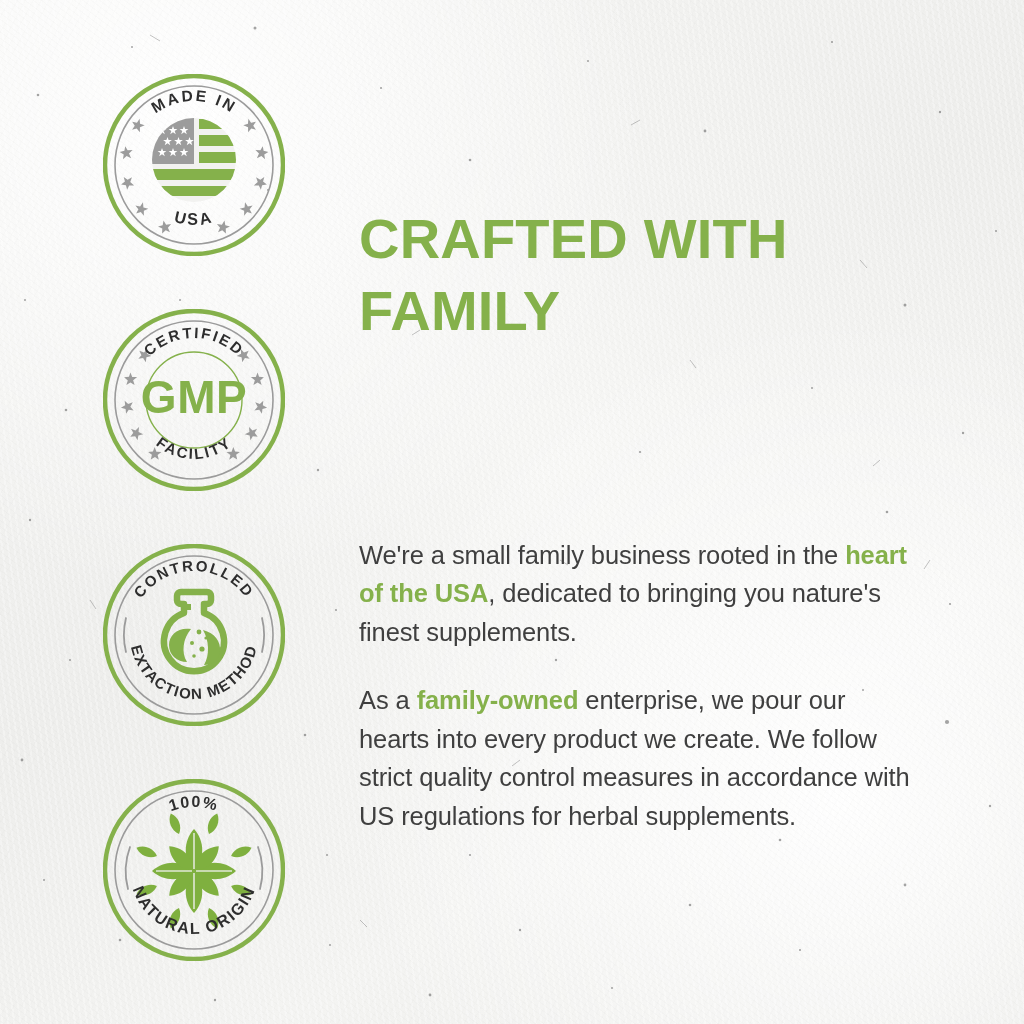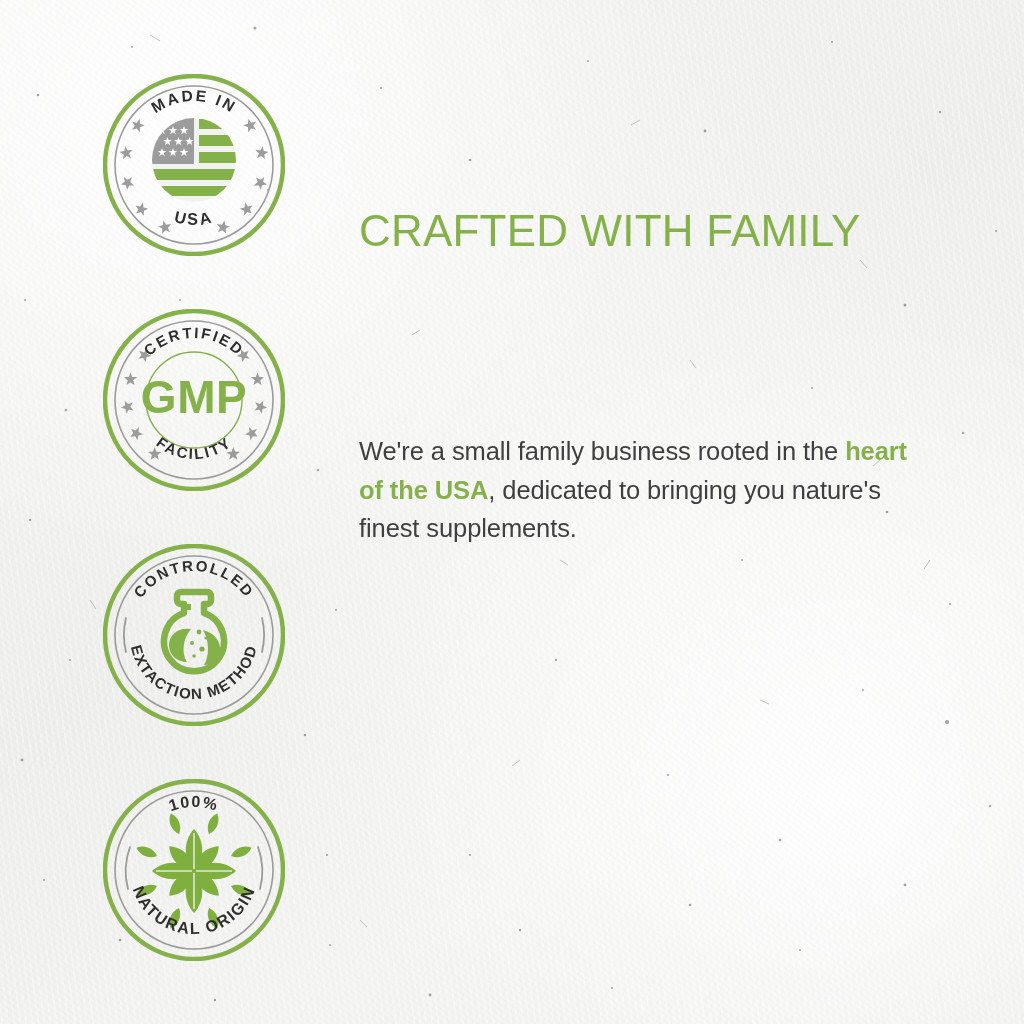--- a/index.html
+++ b/index.html
@@ -68,28 +68,28 @@
   
   .content {
     position: absolute;
     left: 359px;
     top: 203px;
     width: 560px;
   }
   .headline {
     margin: 0;
     font-family: "Liberation Sans", sans-serif;
-    font-weight: normal;
-    font-size: 44px;
+    font-weight: bold;
+    font-size: 56px;
     line-height: 1.29;
     letter-spacing: 0.2px;
     color: #85b14b;
     text-transform: uppercase;
   }
-  .body-block { margin-top: 59px; }
+  .body-block { margin-top: 44px; }
   .para {
     margin: 0 0 30px 0;
     font-family: "Liberation Sans", sans-serif;
     font-size: 25.5px;
     line-height: 1.51;
     color: #3f3f3f;
     letter-spacing: -0.1px;
   }
   .para:last-child { margin-bottom: 0; }
   .hl {
@@ -429,16 +429,19 @@
     <h1 class="headline">
       <span>CRAFTED WITH FAMILY</span><br>
       <br>
       <br>
     </h1>
 
     <div class="body-block">
       <p class="para">
         <span>We're a small family business rooted in the </span><span class="hl">heart of the USA</span><span>, dedicated to bringing you nature's finest supplements.</span>
       </p>
+      <p class="para">
+        <span>As a </span><span class="hl">family-owned</span><span> enterprise, we pour our hearts into every product we create. We follow strict quality control measures in accordance with US regulations for herbal supplements.</span>
+      </p>
     </div>
   </div>
 
 </div>
 
 </body></html>

